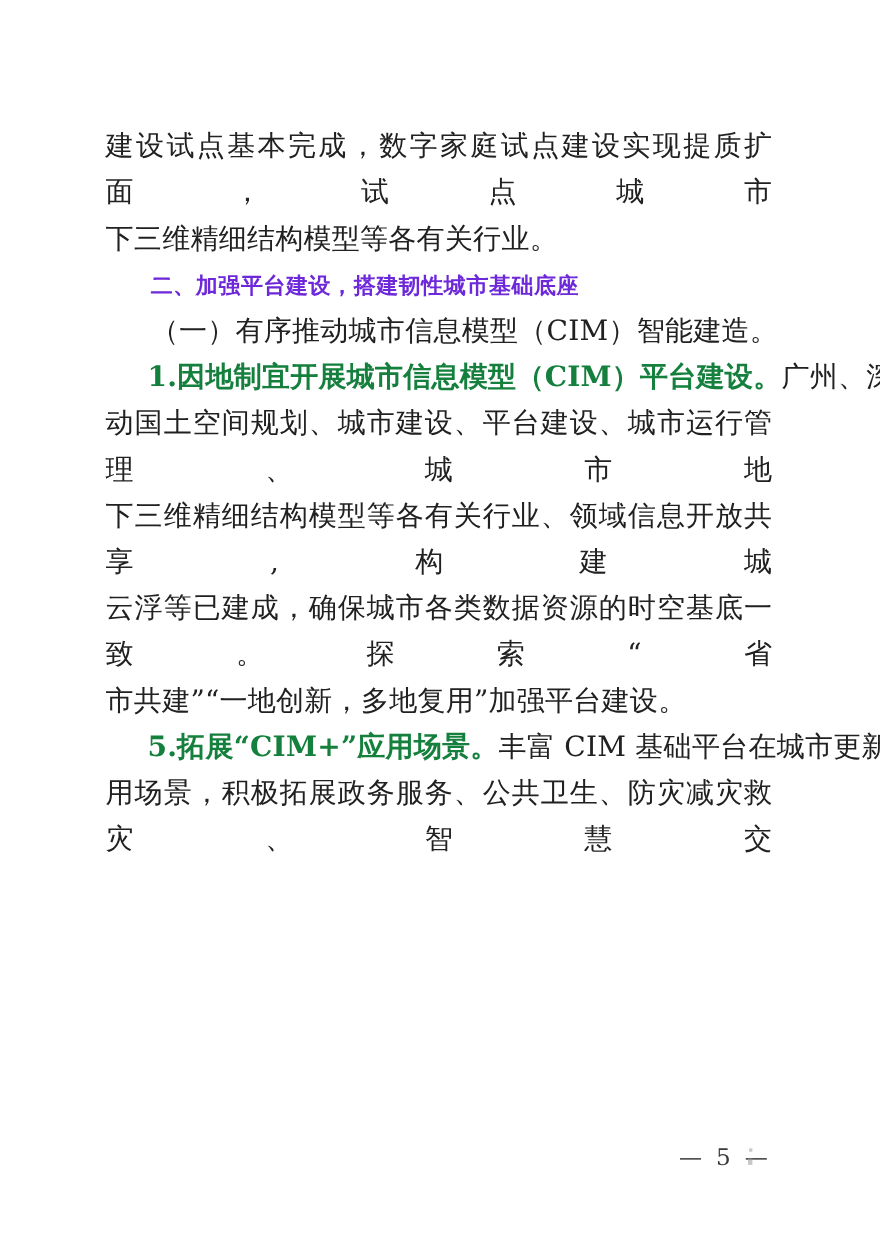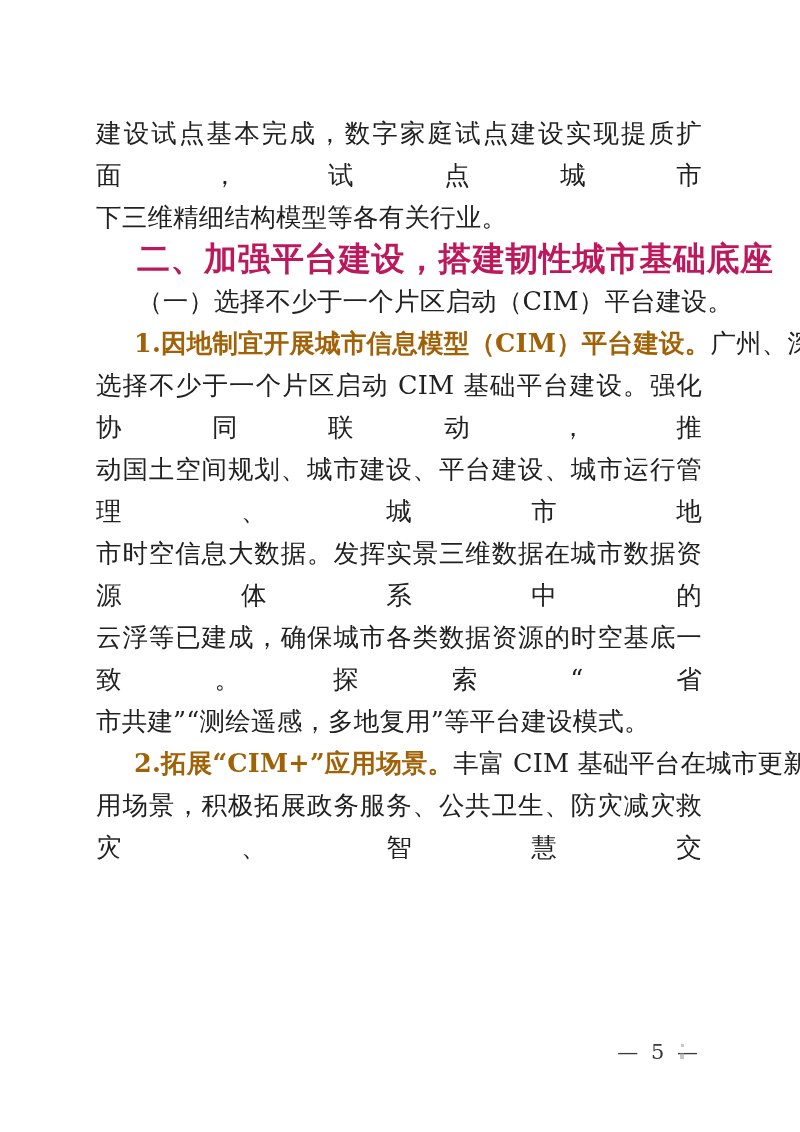--- a/index.html
+++ b/index.html
@@ -56,30 +56,30 @@
     padding-left: 41px;
   }
   .line.indent-sm {
     padding-left: 38px;
   }
 
   
   .heading-hei {
     font-family: "DejaVu Sans", "Liberation Sans", sans-serif;
     font-weight: bold;
-    font-size: 33px;
+    font-size: 20px;
     letter-spacing: 0.5px;
-    color: #be185d;
+    color: #6d28d9;
   }
 
   
   .run-in {
     font-family: "DejaVu Serif", "Liberation Serif", serif;
     font-weight: bold;
-    color: #a16207;
+    color: #15803d;
     letter-spacing: 0.2px;
   }
 
   .page-number {
     position: absolute;
     left: 0;
     top: 1040px;
     width: 701px;
     text-align: right;
     font-family: "DejaVu Serif", "Liberation Serif", serif;
@@ -102,31 +102,30 @@
 
 <div class="page">
 
   <div class="content">
 
     <div class="line justify">建设试点基本完成，数字家庭试点建设实现提质扩面，试点城市</div>
     <div class="line">下三维精细结构模型等各有关行业。</div>
 
     <div class="line indent heading-hei">二、加强平台建设，搭建韧性城市基础底座</div>
 
-    <div class="line indent">（一）选择不少于一个片区启动（CIM）平台建设。</div>
+    <div class="line indent">（一）有序推动城市信息模型（CIM）智能建造。</div>
 
     <div class="line indent-sm"><span class="run-in">1.因地制宜开展城市信息模型（CIM）平台建设。</span><span>广州、深</span></div>
 
-    <div class="line justify">选择不少于一个片区启动 CIM 基础平台建设。强化协同联动，推</div>
     <div class="line justify">动国土空间规划、城市建设、平台建设、城市运行管理、城市地</div>
-    <div class="line justify">市时空信息大数据。发挥实景三维数据在城市数据资源体系中的</div>
+    <div class="line justify">下三维精细结构模型等各有关行业、领域信息开放共享,构建城</div>
     <div class="line justify">云浮等已建成，确保城市各类数据资源的时空基底一致。探索“省</div>
-    <div class="line">市共建”“测绘遥感，多地复用”等平台建设模式。</div>
+    <div class="line">市共建”“一地创新，多地复用”加强平台建设。</div>
 
-    <div class="line indent-sm"><span class="run-in">2.拓展“CIM+”应用场景。</span><span>丰富 CIM 基础平台在城市更新、</span></div>
+    <div class="line indent-sm"><span class="run-in">5.拓展“CIM+”应用场景。</span><span>丰富 CIM 基础平台在城市更新、</span></div>
 
     <div class="line justify">用场景，积极拓展政务服务、公共卫生、防灾减灾救灾、智慧交</div>
 
   </div>
 
   <div class="page-number">— 5 —</div>
 
   <div class="speckle s1"></div>
   <div class="speckle s2"></div>
 

